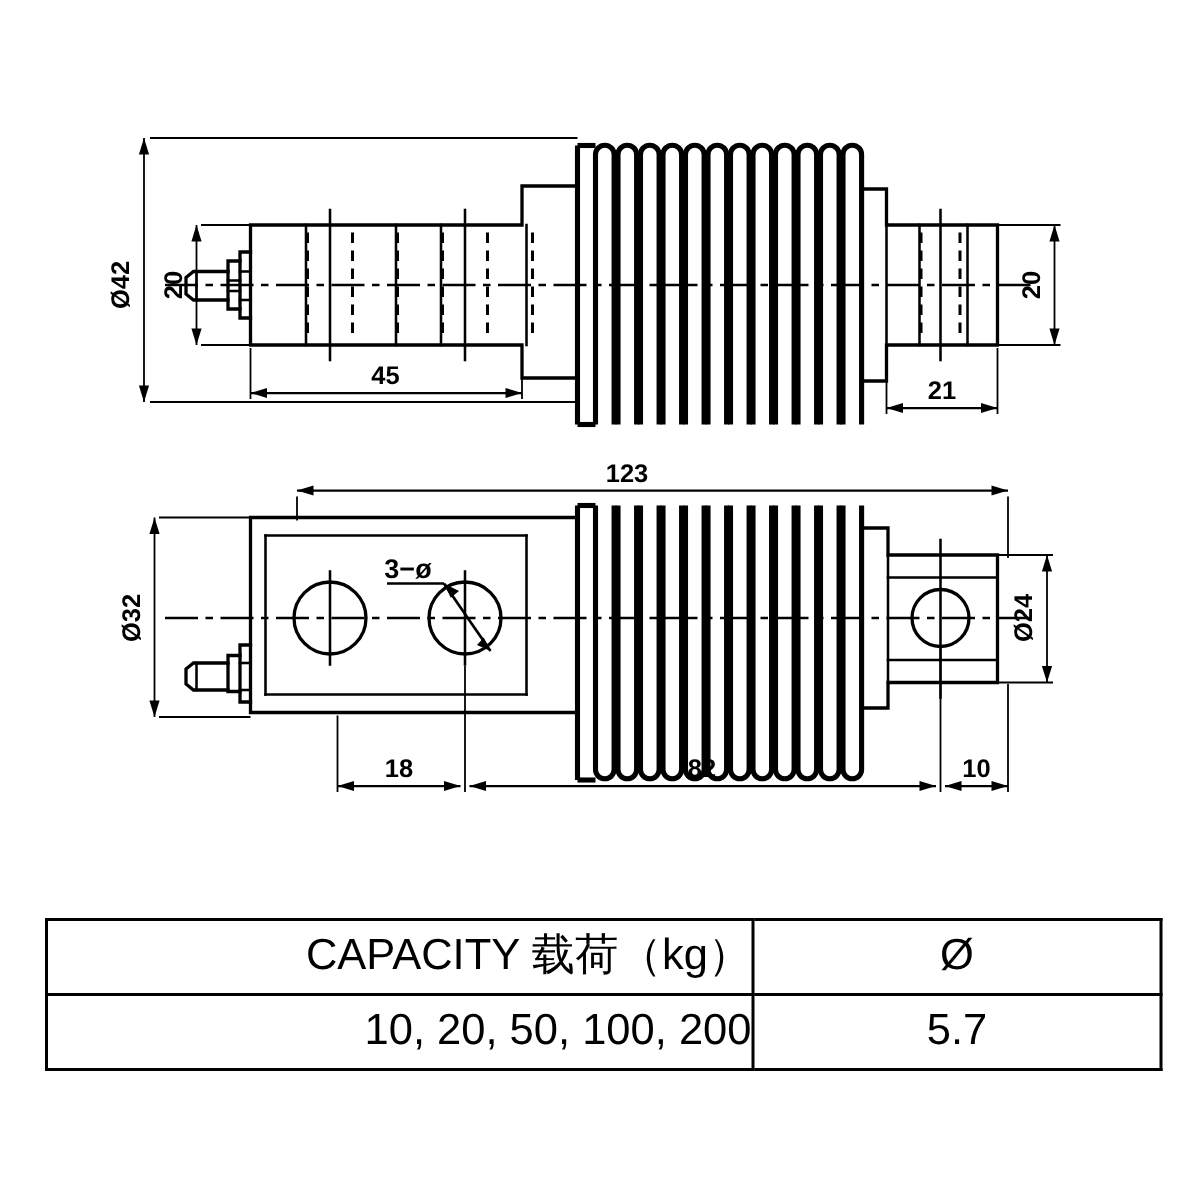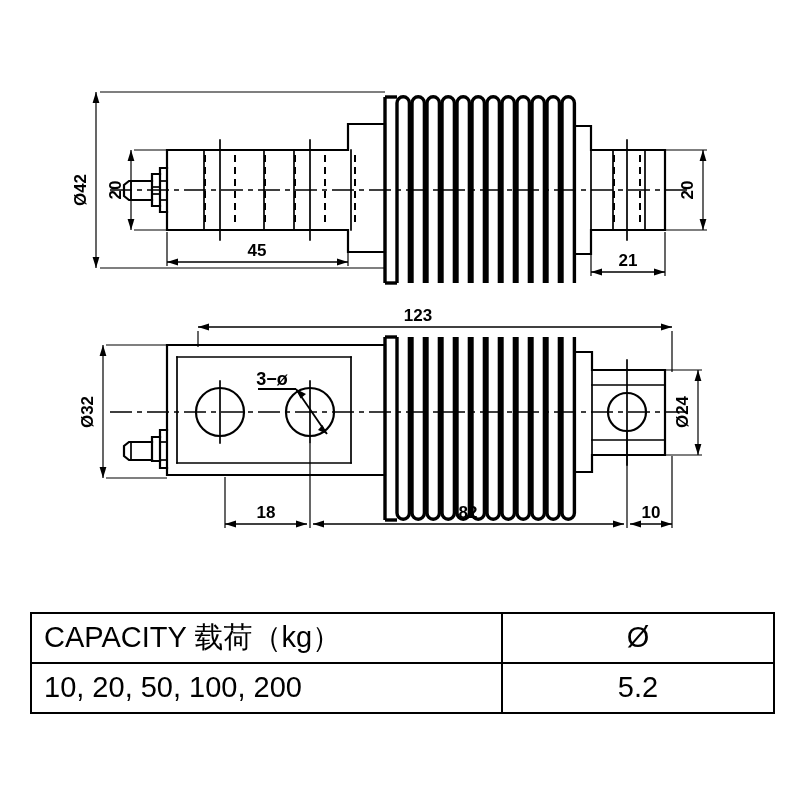--- a/index.html
+++ b/index.html
@@ -20,21 +20,21 @@
   text{font-family:"Liberation Sans","DejaVu Sans",sans-serif;fill:#000;}
   .dimtxt{font-size:17px;font-weight:700;text-anchor:middle;dominant-baseline:alphabetic;}
   .calltxt{font-size:18px;font-weight:700;text-anchor:middle;}
 
   
   #spec-table{position:absolute;left:30px;top:612px;width:745px;
               border-collapse:collapse;background:#fff;}
   #spec-table td{border:2.2px solid #000;padding:2px 0 4px 0;
                  font-size:29px;line-height:1.05;font-weight:400;height:42px;
                  font-family:"Liberation Sans","DejaVu Sans",sans-serif;}
-  #spec-table td.c-left{padding-left:12px;text-align:left;width:457px;}
+  #spec-table td.c-left{padding-left:12px;text-align:right;width:457px;}
   #spec-table td.c-right{text-align:center;}
 </style>
 </head>
 <body>
 
 <div id="root">
 
 <svg id="drawing" viewBox="0 0 800 800">
 
   <g>
@@ -269,18 +269,18 @@
 </svg>
 
 <table id="spec-table">
   <tbody>
     <tr>
       <td class="c-left">CAPACITY 载荷（kg）</td>
       <td class="c-right">Ø</td>
     </tr>
     <tr>
       <td class="c-left">10, 20, 50, 100, 200</td>
-      <td class="c-right">5.2</td>
+      <td class="c-right">5.7</td>
     </tr>
   </tbody>
 </table>
 
 </div>
 
 </body></html>

